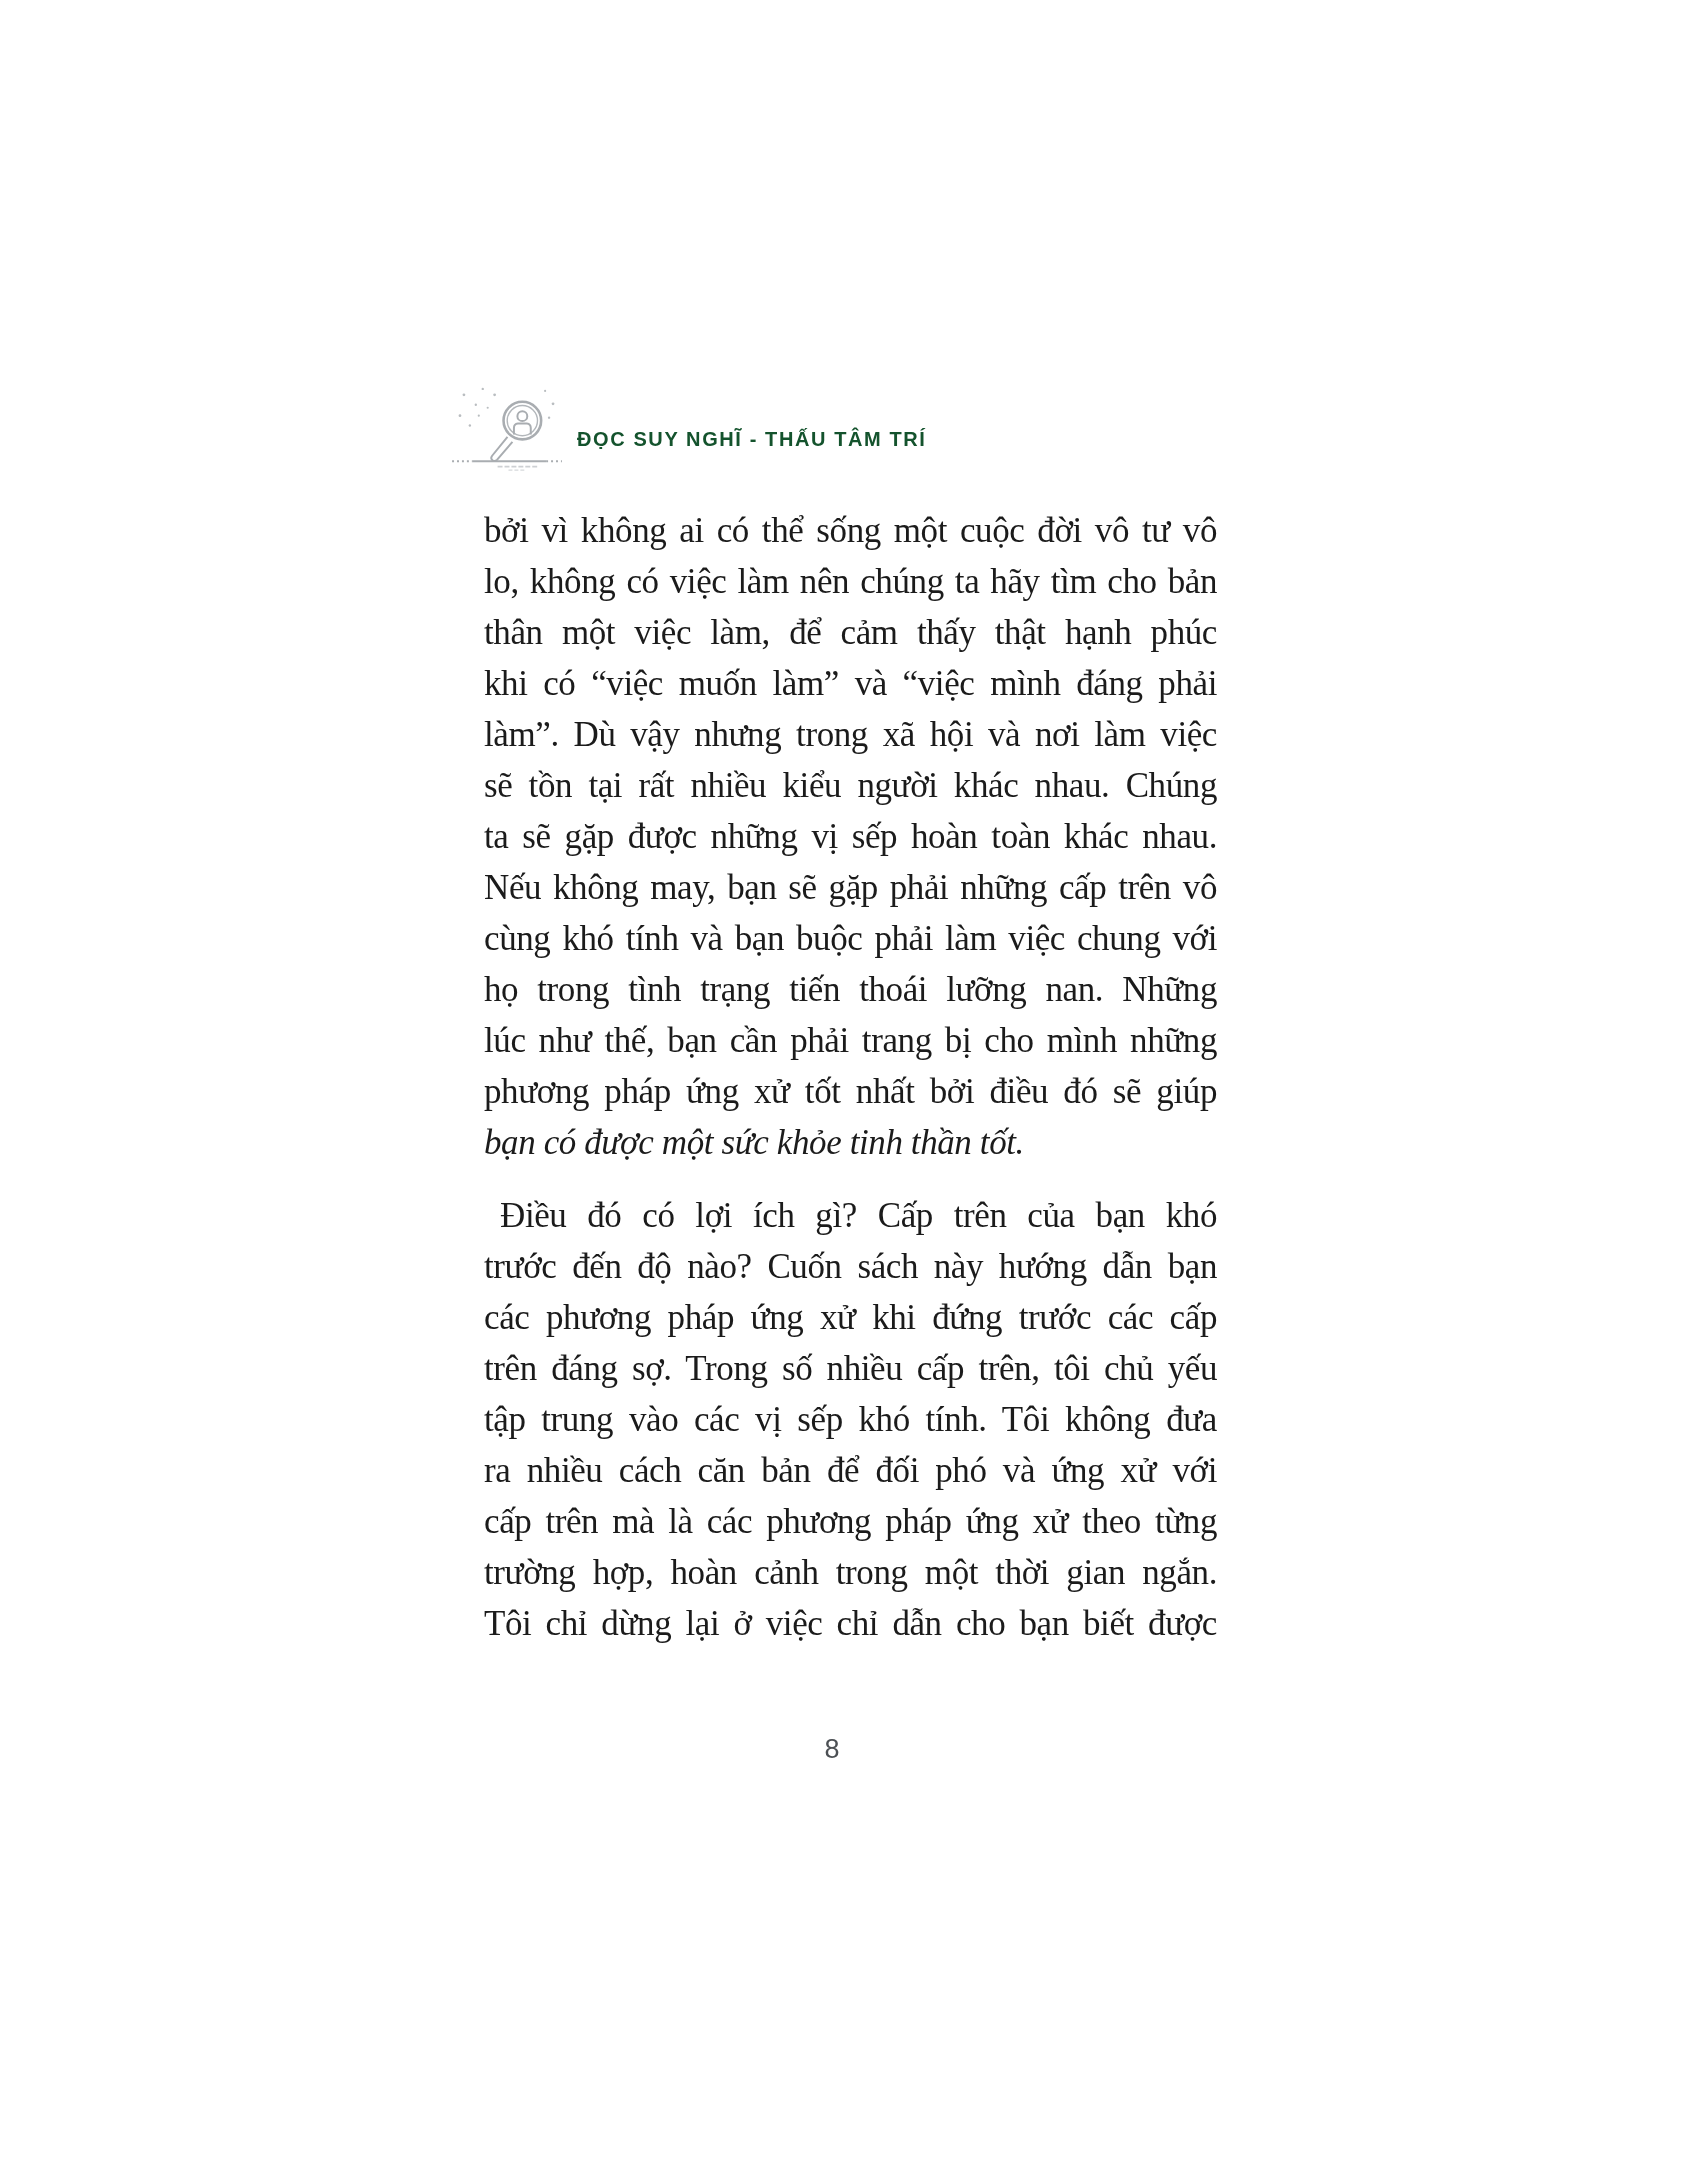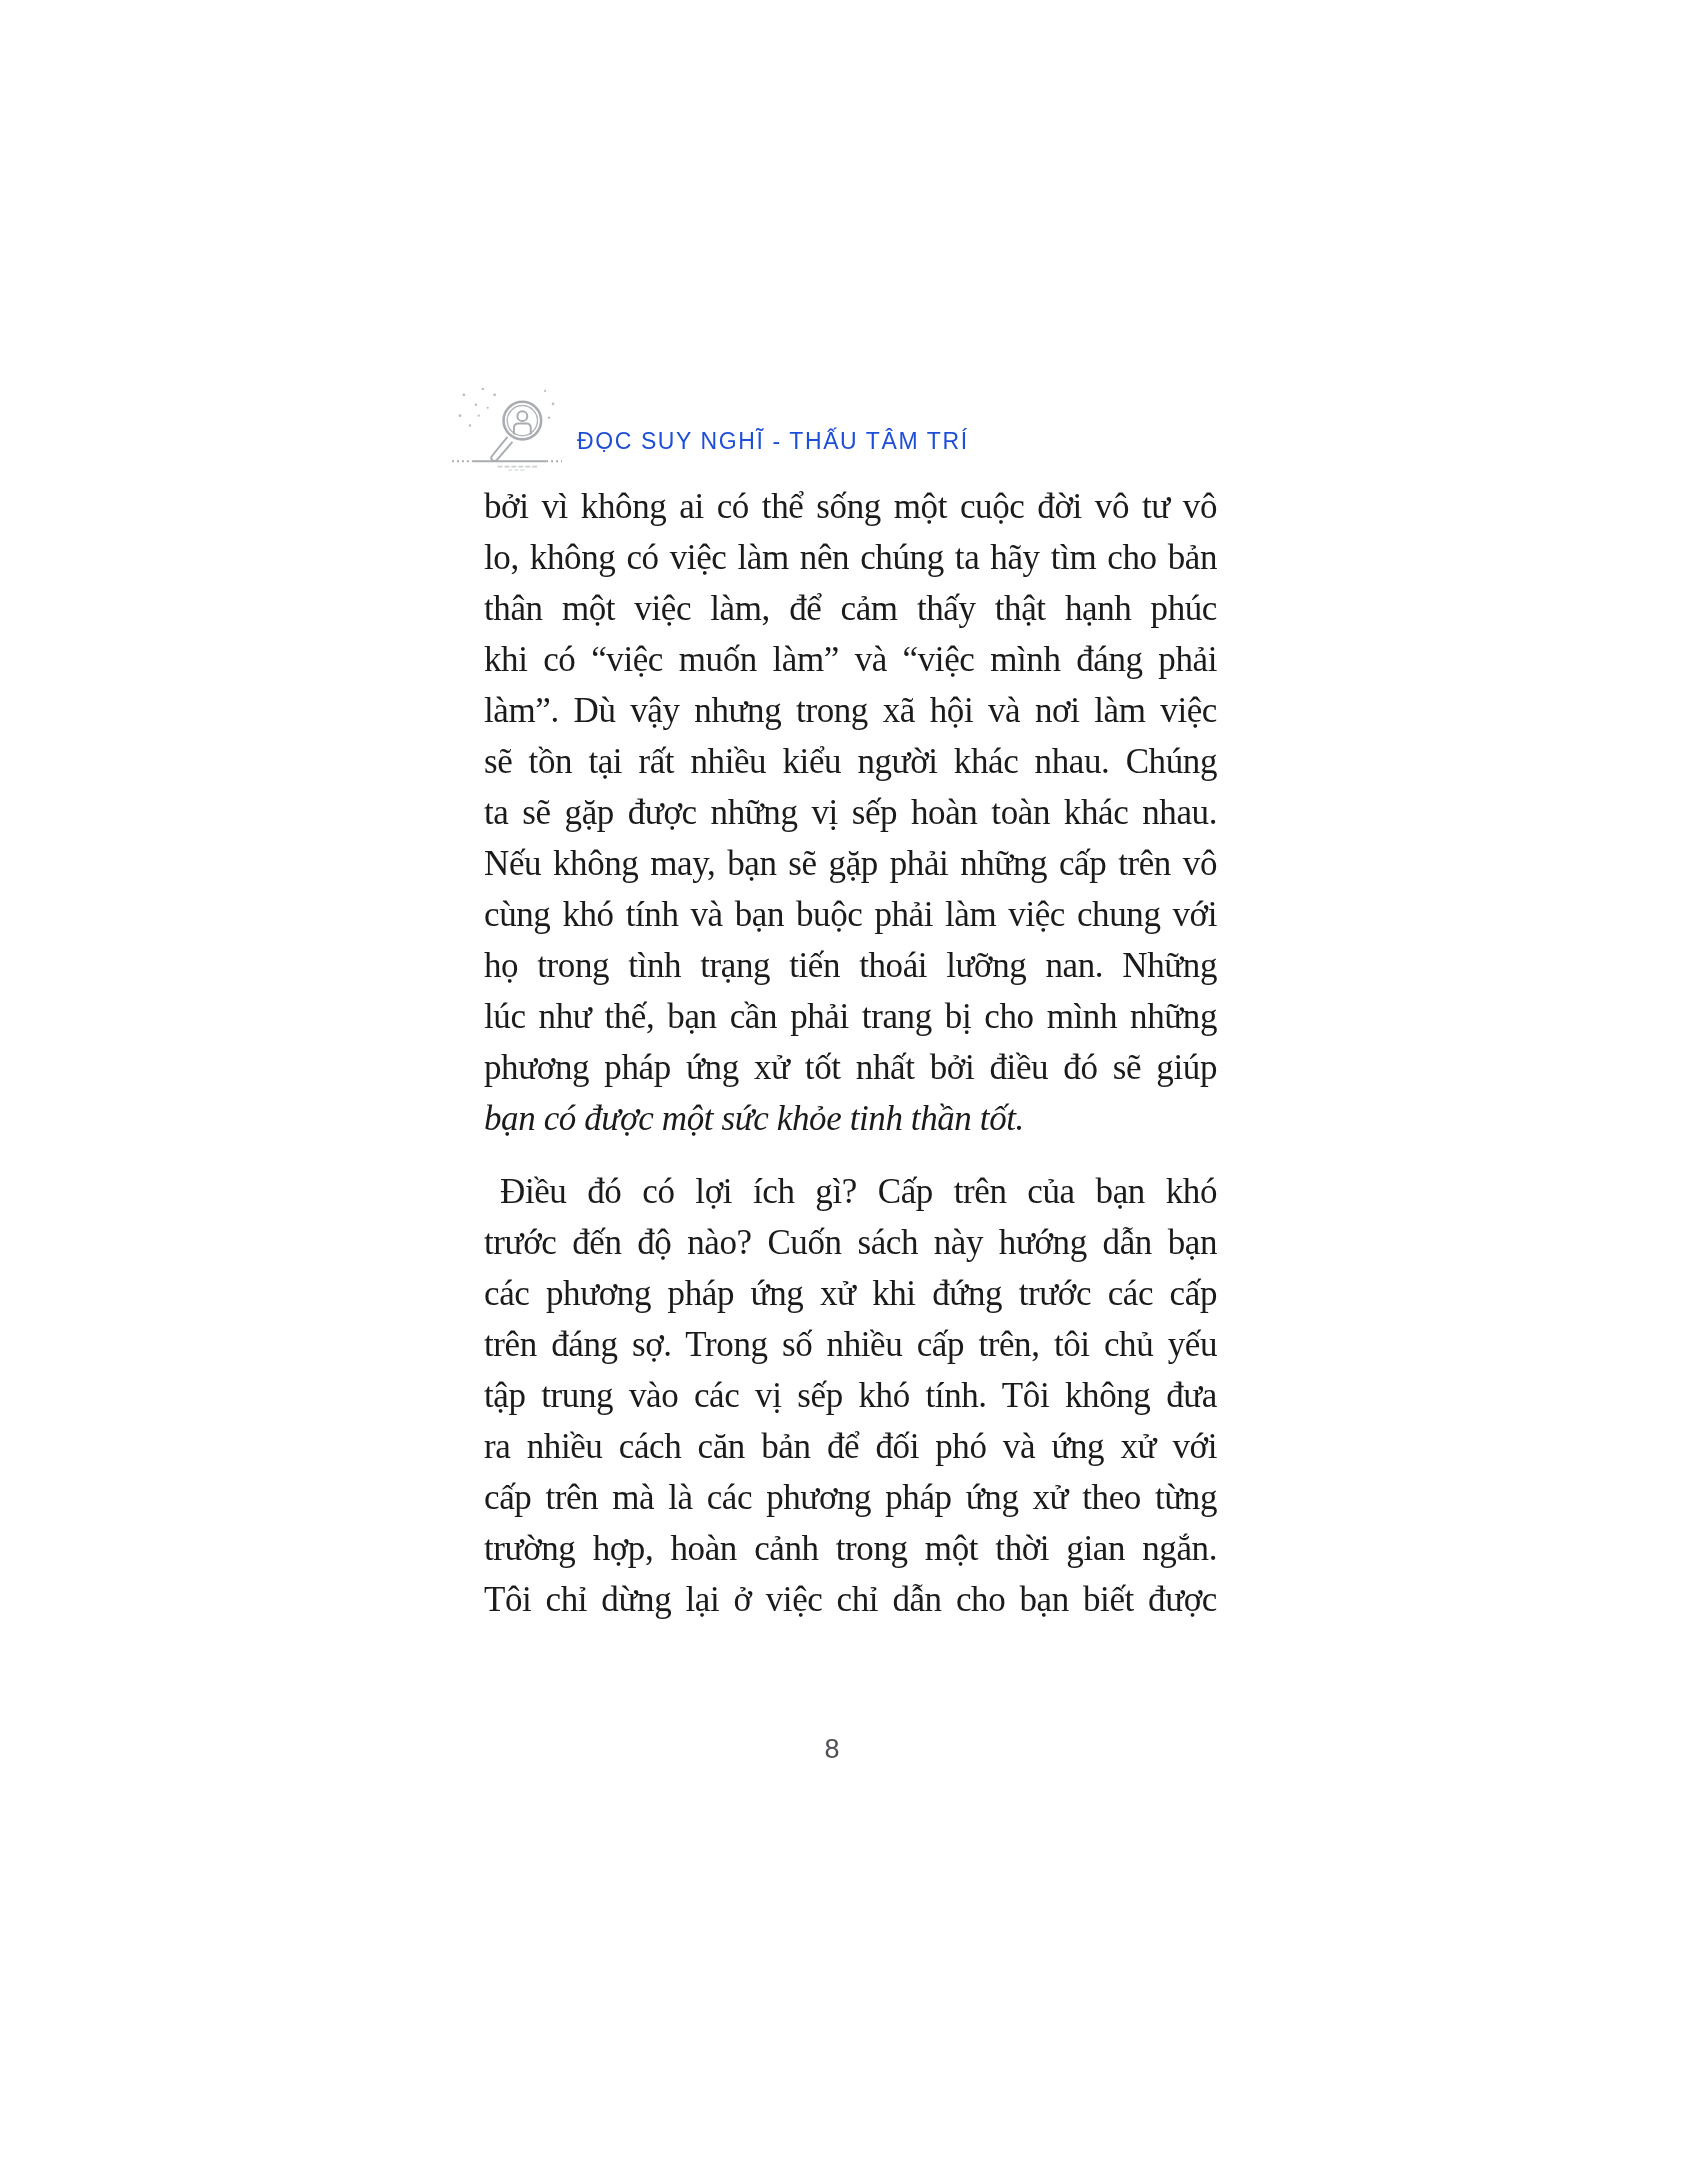--- a/index.html
+++ b/index.html
@@ -25,31 +25,31 @@
     left: 0;
     top: 0;
     width: 114px;
     height: 99px;
   }
   .header-title {
     position: absolute;
     left: 127px;
     top: 47px;
     font-family: "Liberation Sans", sans-serif;
-    font-size: 23px;
-    font-weight: 400;
+    font-size: 20px;
+    font-weight: 700;
     letter-spacing: 1.6px;
-    color: #1d4ed8;
+    color: #14532d;
     white-space: nowrap;
   }
   
   .body-text {
     position: absolute;
     left: 484px;
-    top: 481px;
+    top: 505px;
     width: 733px;
     font-size: 35px;
     line-height: 51px;
     letter-spacing: -0.4px;
     color: #1b1b1b;
   }
   .para { display: block; }
   .para + .para { margin-top: 22px; }
   .line {
     text-align: justify;

